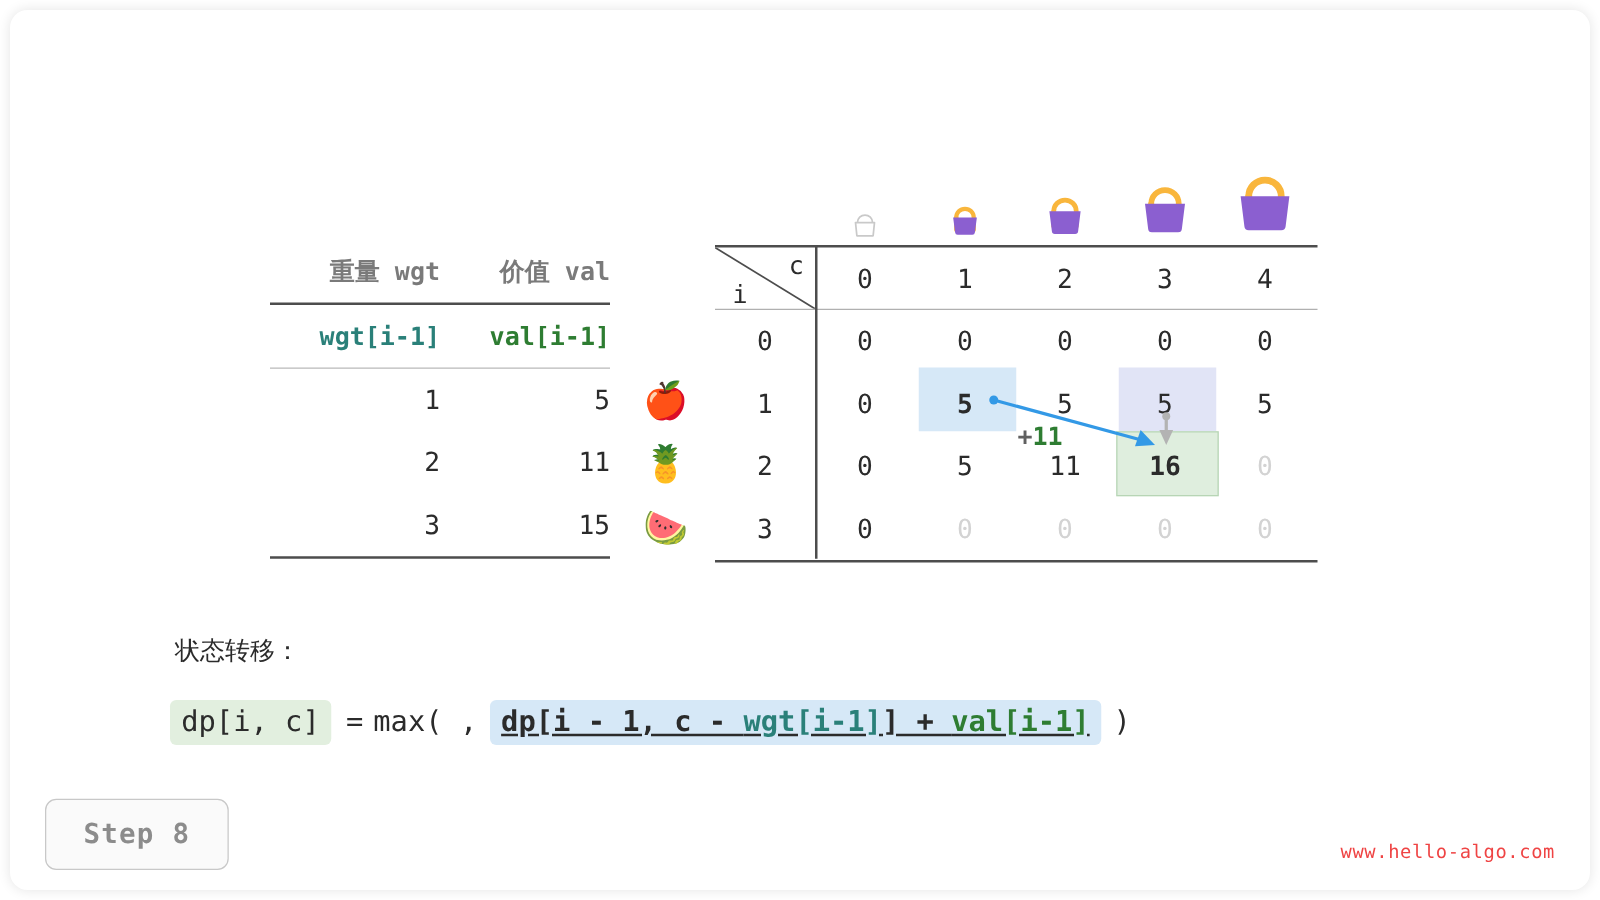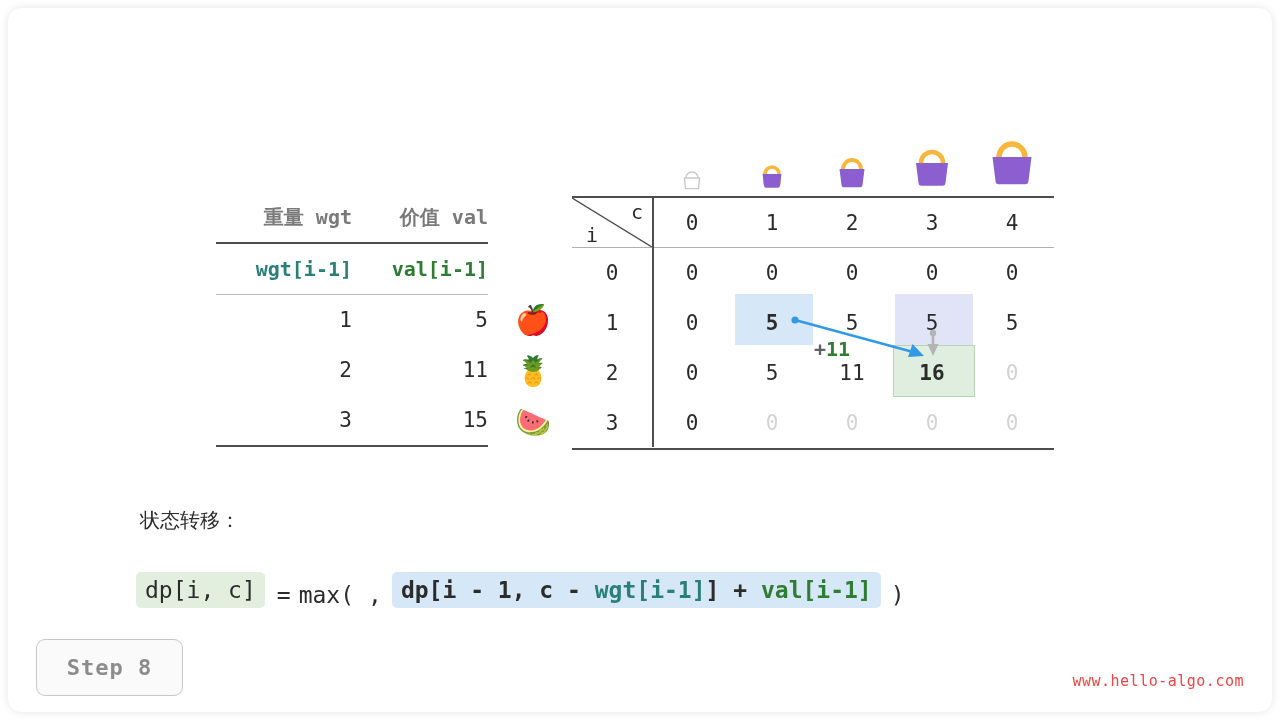--- a/index.html
+++ b/index.html
@@ -234,23 +234,23 @@
     position: absolute;
     left: 140px;
     top: 507px;
     font-size: 20px;
     color: #2b2b2b;
     font-family: Liberation Mono, monospace;
   }
   #formula {
     position: absolute;
     left: 136px;
-    top: 572px;
-    display: flex;
-    align-items: flex-end;
+    top: 560px;
+    display: flex;
+    align-items: center;
     font-size: 23px;
     color: #2b2b2b;
     white-space: pre;
   }
   .tok {
     padding: 5px 9px;
     border-radius: 5px;
   }
   .tok-green { background: #e2efdf; }
   .tok-lav   { background: #e1e4f6; }
@@ -440,19 +440,19 @@
     <span class="p-sign">+</span><span class="p-num">11</span>
   </div>
 
   <div id="trans-label">状态转移：</div>
 
   <div id="formula">
     <span class="tok tok-green">dp[i, c]</span>
     <span class="plain" style="margin-left:8px;">=</span>
     <span class="plain">max(</span>
     <span class="plain" style="margin-left:6px;">,</span>
-    <span class="tok tok-blue" style="margin-left:6px;"><span>dp[i - 1, c - </span><span class="sy-wgt">wgt[i-1]</span><span>] + </span><span class="sy-val">val[i-1]</span></span>
+    <span class="tok tok-blue" style="margin-left:6px;text-decoration:underline;"><span>dp[i - 1, c - </span><span class="sy-wgt">wgt[i-1]</span><span>] + </span><span class="sy-val">val[i-1]</span></span>
     <span class="plain" style="margin-left:6px;">)</span>
   </div>
 
   <div id="step">Step 8</div>
   <div id="watermark">www.hello-algo.com</div>
 </div>
 
 </body></html>

